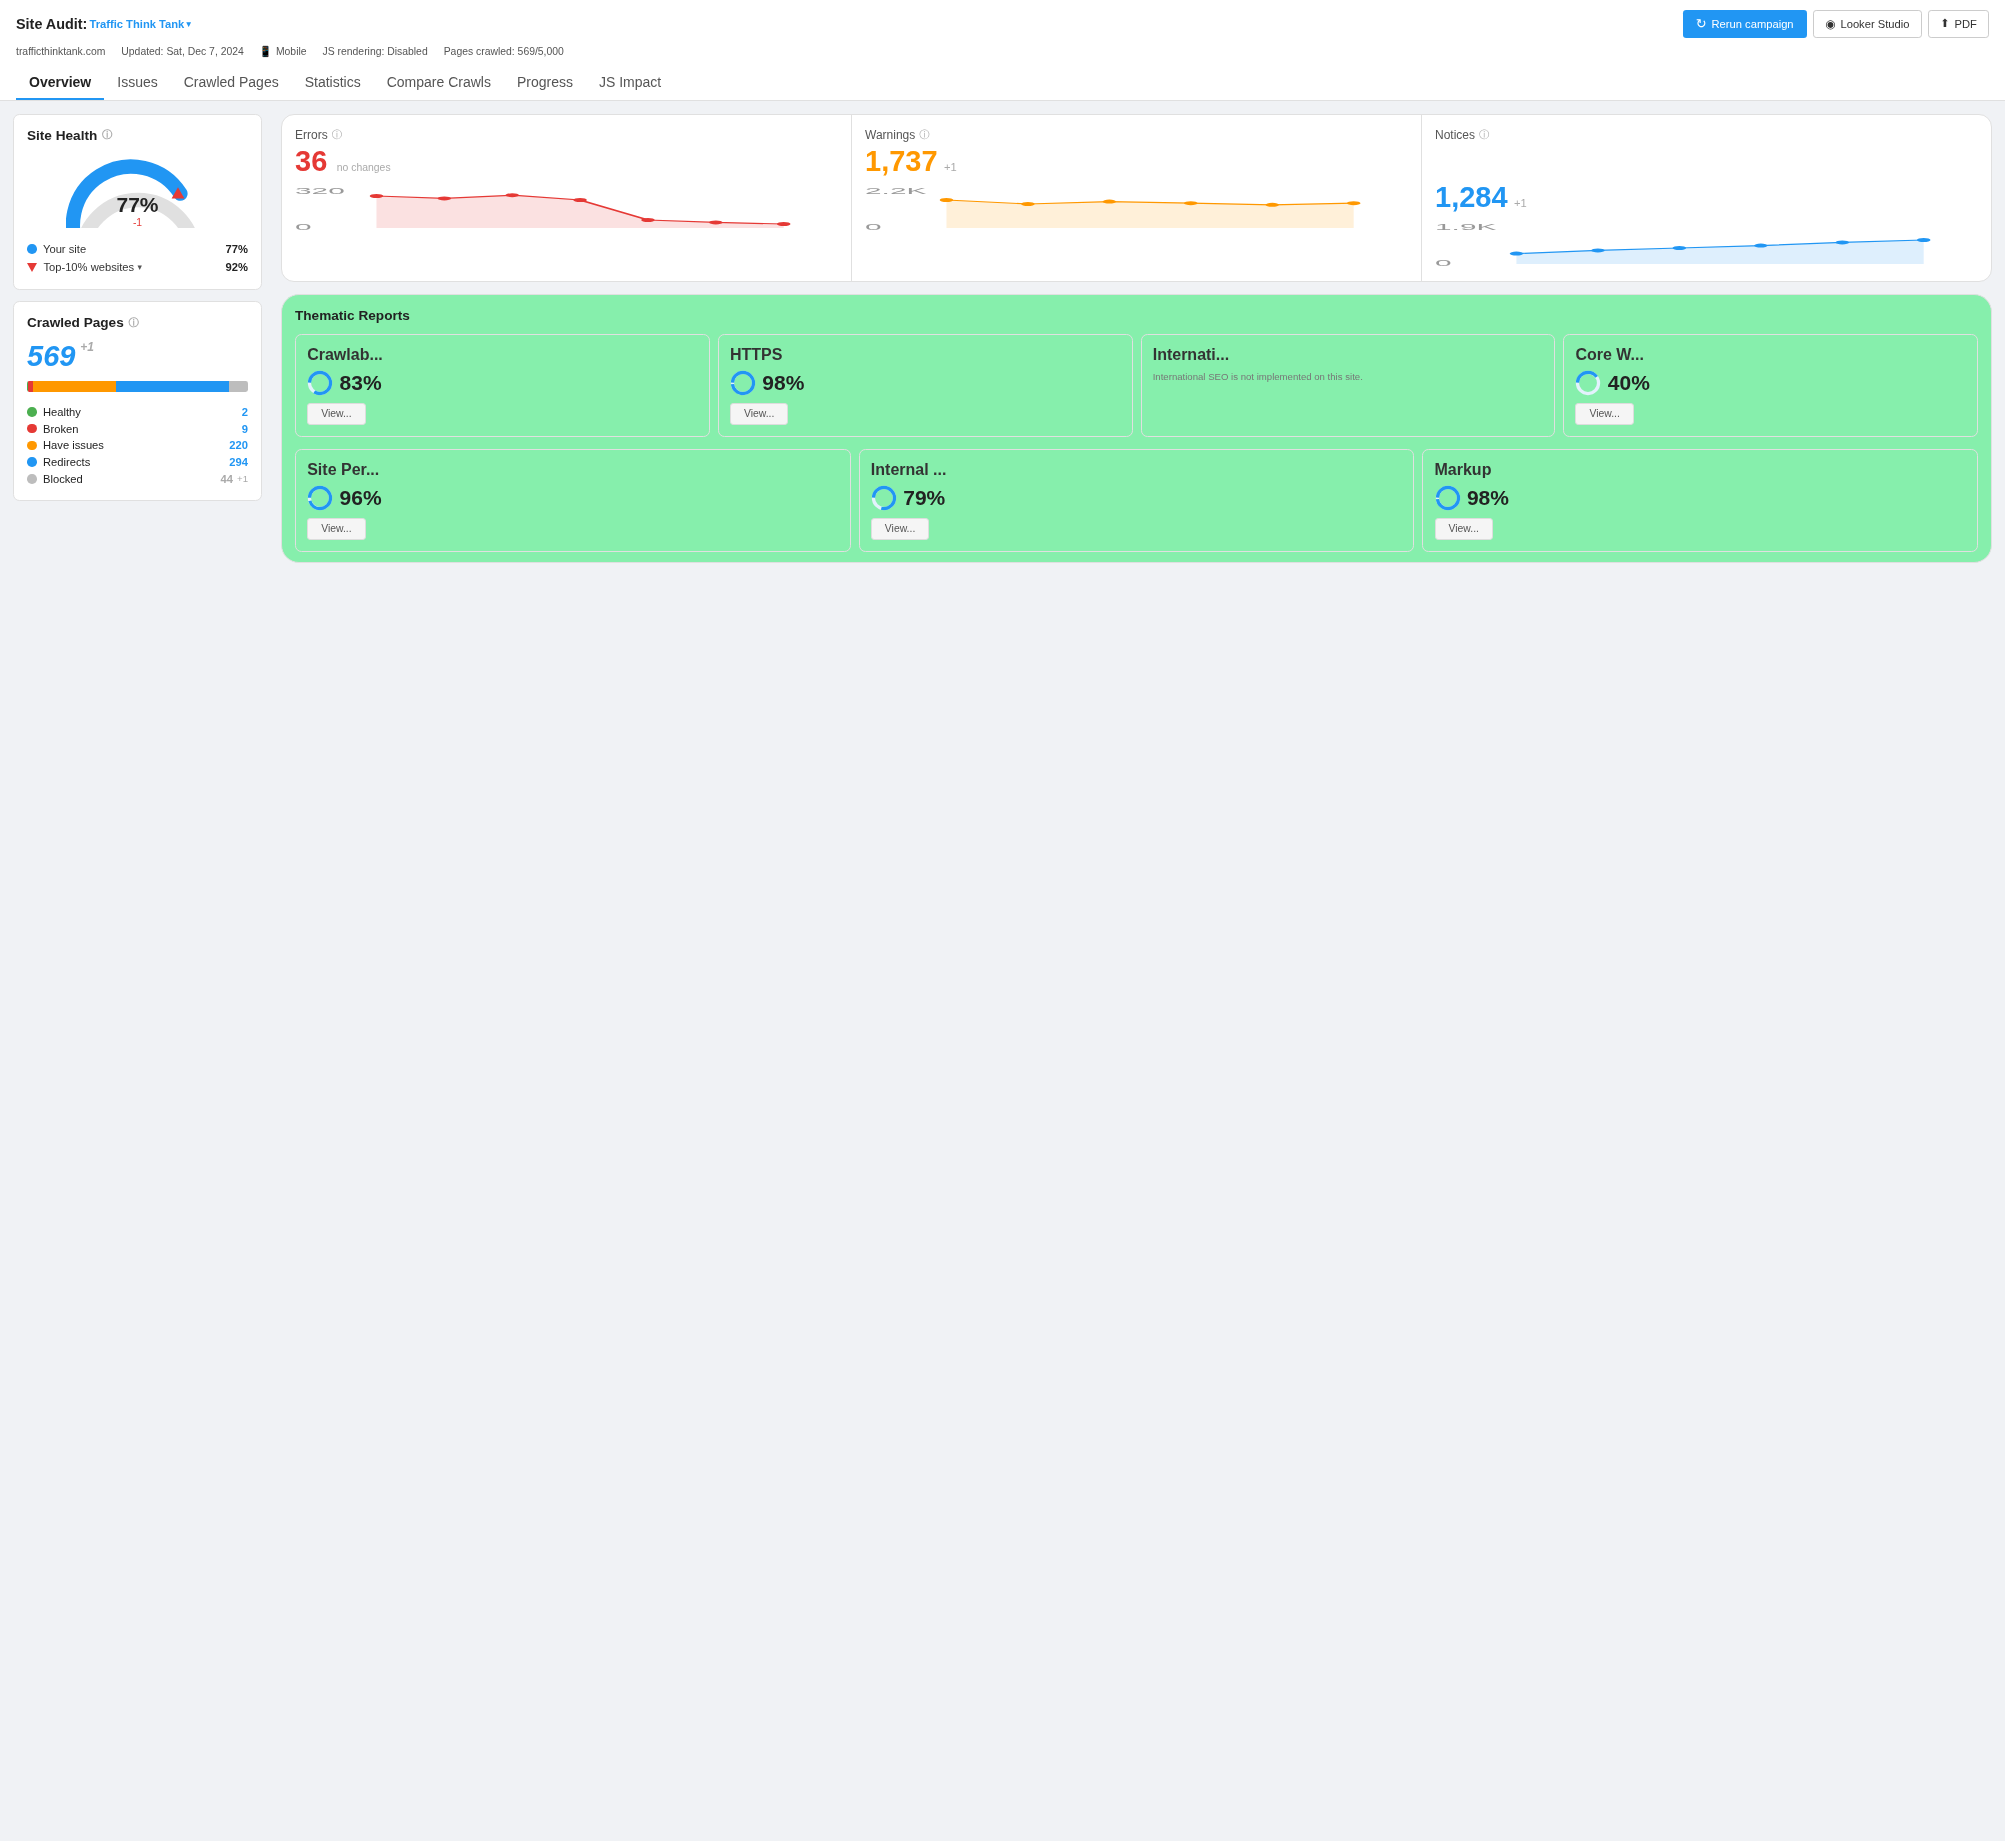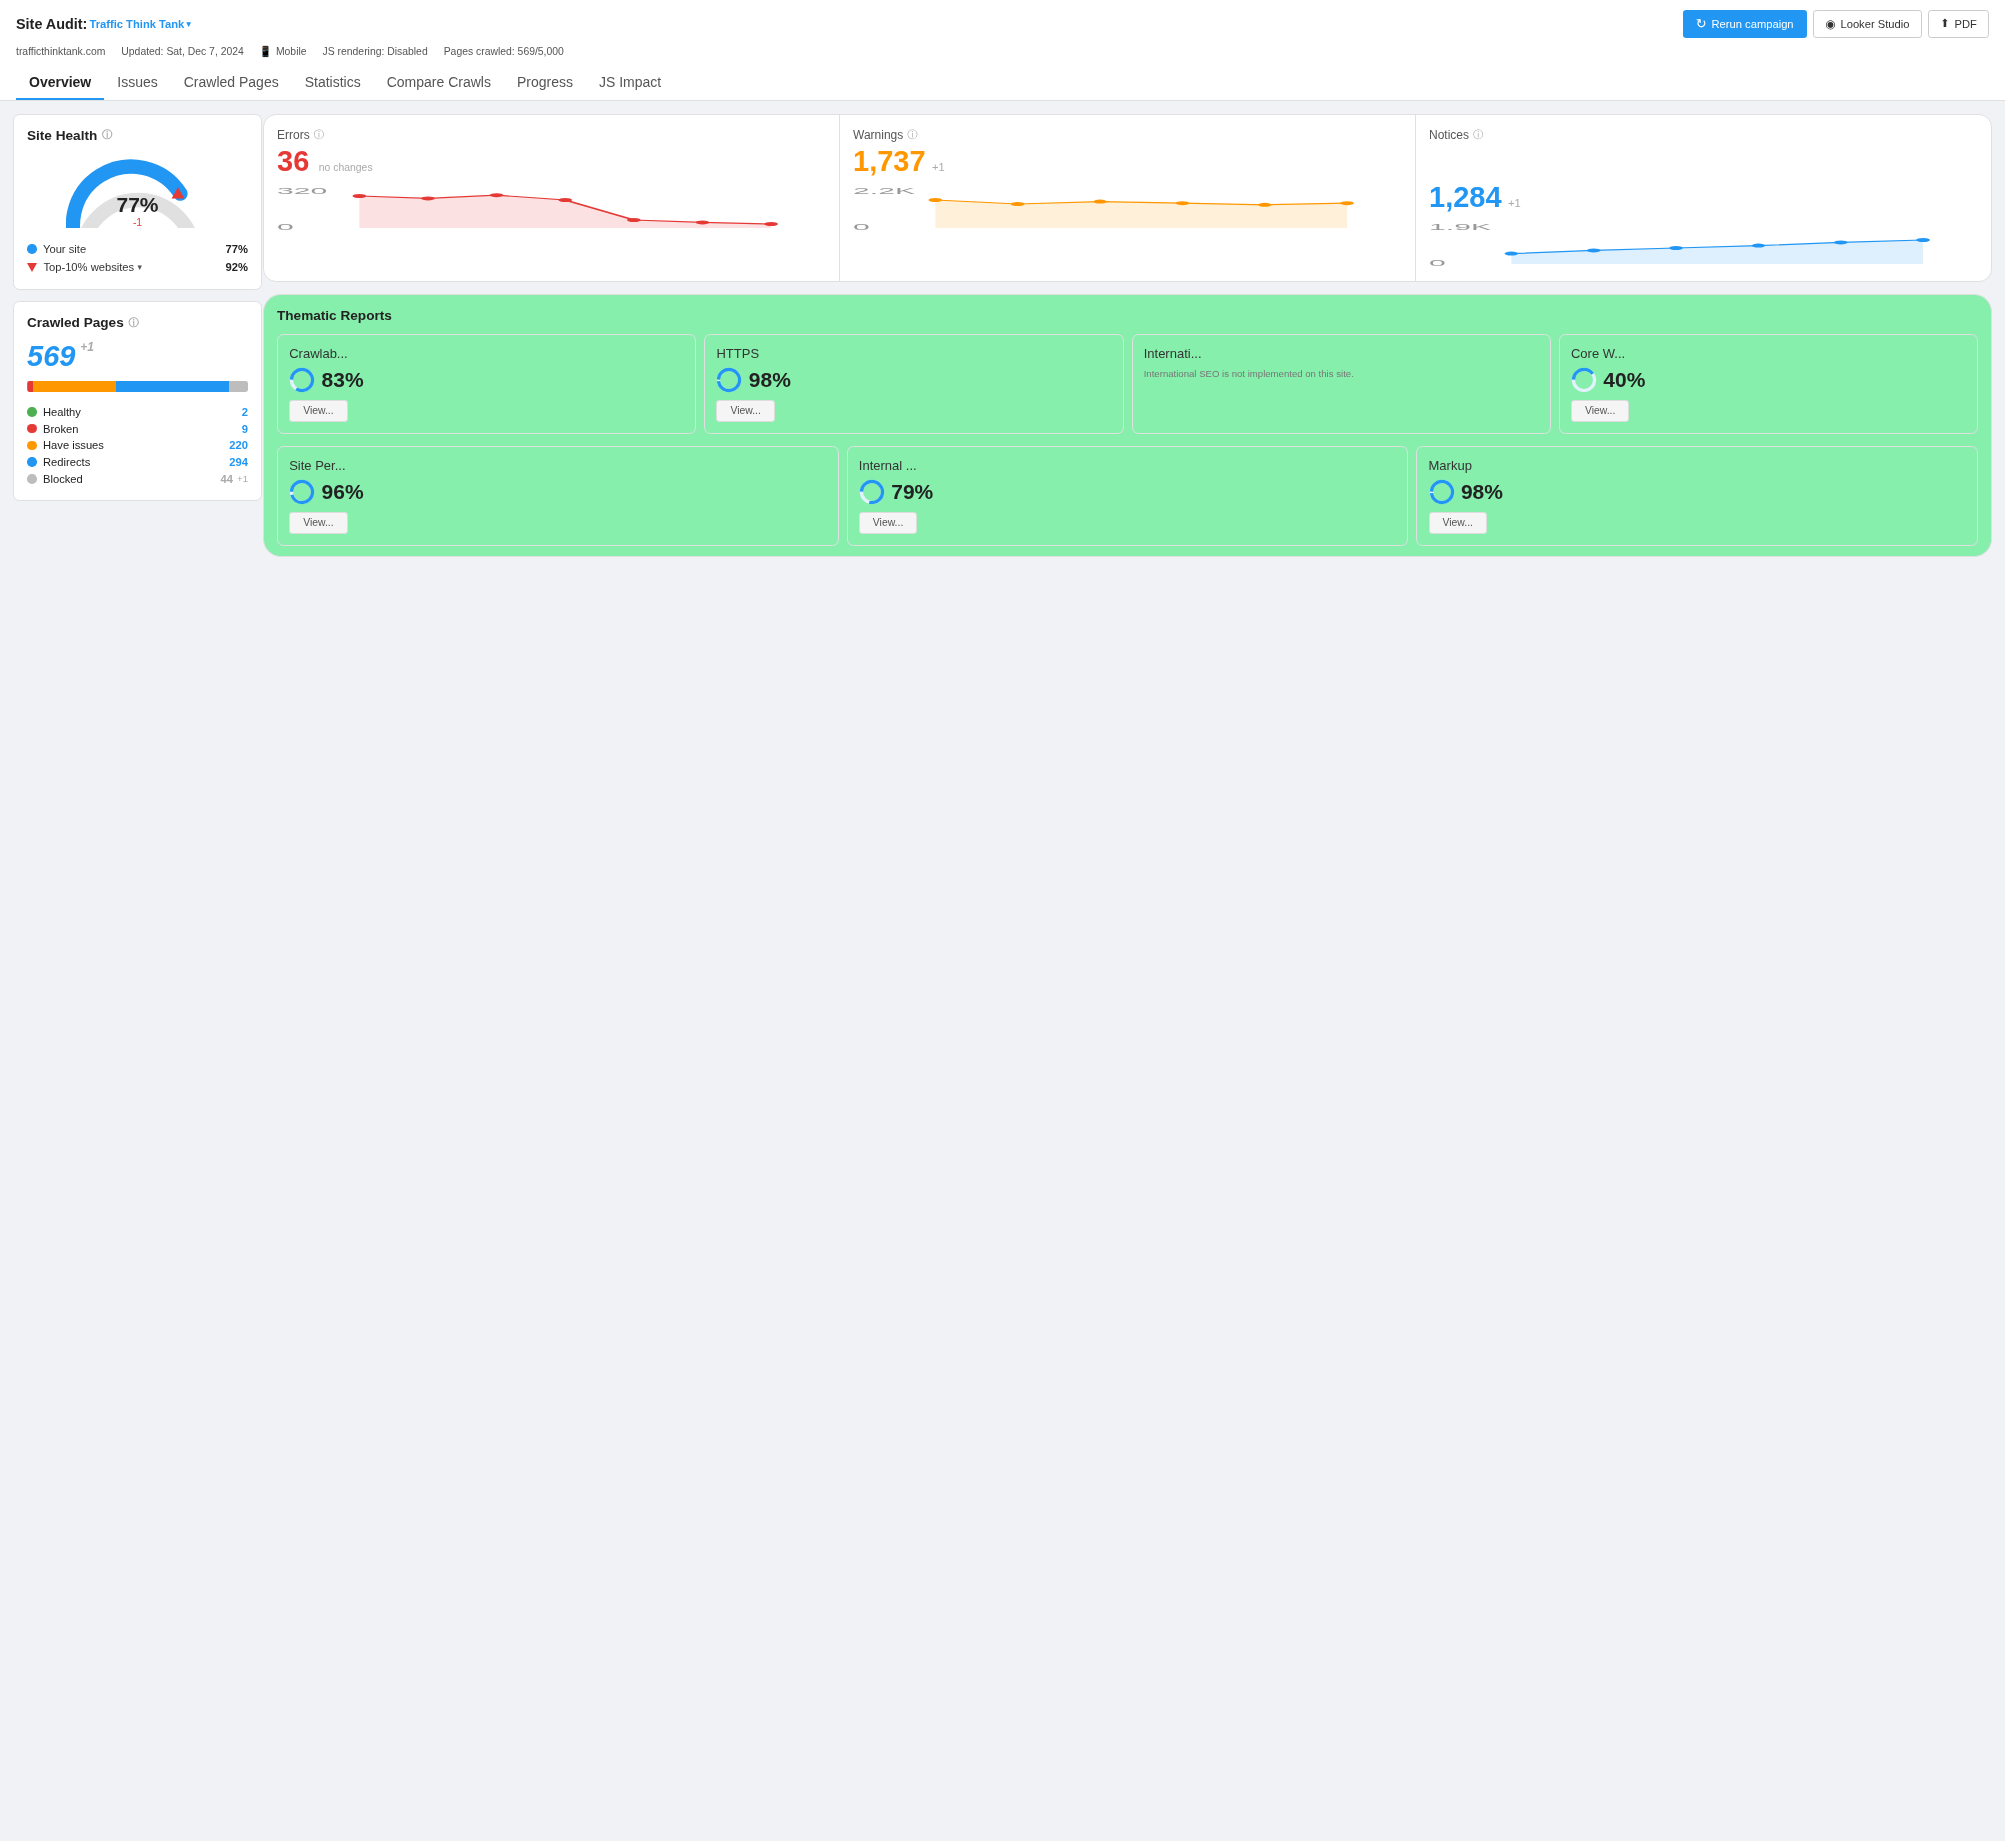--- a/index.html
+++ b/index.html
@@ -12,21 +12,21 @@
     .chevron-down { font-size: 9.6px; color: #2196f3; }
     .header-actions { display: flex; gap: 6.4px; align-items: center; }
     .btn-rerun { background: #2196f3; color: #fff; border: none; border-radius: 3.2px; padding: 6.4px 13px; font-size: 11.2px; font-weight: 500; cursor: pointer; display: flex; align-items: center; gap: 4.8px; }
     .btn-looker { background: #fff; color: #333; border: 0.8px solid #ccc; border-radius: 3.2px; padding: 6.4px 11.2px; font-size: 11.2px; cursor: pointer; display: flex; align-items: center; gap: 4.8px; }
     .btn-pdf { background: #fff; color: #333; border: 0.8px solid #ccc; border-radius: 3.2px; padding: 6.4px 11.2px; font-size: 11.2px; cursor: pointer; display: flex; align-items: center; gap: 4.8px; }
     .header-meta { display: flex; align-items: center; gap: 16px; font-size: 10.4px; color: #555; margin-bottom: 8px; }
     .nav-tabs { display: flex; gap: 0; }
     .nav-tab { padding: 8px 13px; font-size: 14px; color: #555; cursor: pointer; border-bottom: 2.4px solid transparent; white-space: nowrap; }
     .nav-tab.active { color: #222; font-weight: 600; border-bottom: 2.4px solid #2196f3; }
 
-    .main-content { padding: 13px; display: flex; gap: 1px; }
+    .main-content { padding: 13px; display: flex; gap: 19px; }
     .left-panel { width: 249px; flex-shrink: 0; display: flex; flex-direction: column; gap: 11.2px; }
     .right-panel { flex: 1; display: flex; flex-direction: column; gap: 11.2px; }
 
     .card { background: #fff; border-radius: 6.4px; border: 0.8px solid #e0e0e0; padding: 13px; }
 
     
     .site-health-title { font-size: 13.6px; font-weight: 700; display: flex; align-items: center; gap: 4.8px; margin-bottom: 9.6px; }
     .info-icon { color: #aaa; font-size: 10.4px; cursor: pointer; }
     .gauge-container { display: flex; justify-content: center; margin: 6.4px 0 3.2px; }
     .gauge-wrap { position: relative; width: 144px; height: 76px; overflow: hidden; }
@@ -75,21 +75,21 @@
     .metric-delta-plus { color: #aaa; font-size: 11.2px; }
     .metric-chart { height: 48px; margin-top: 6.4px; }
     .mini-chart-svg { width: 100%; height: 48px; }
 
     
     .thematic-title { font-size: 13.6px; font-weight: 700; padding: 13px 13px 0; }
     .thematic-card { background: #86efac; border-radius: 18px; border: 0.8px solid #e0e0e0; padding: 0 0 6px; }
     .thematic-grid { display: grid; grid-template-columns: repeat(4, 1fr); gap: 8px; padding: 11.2px 13px; }
     .thematic-grid-row2 { display: grid; grid-template-columns: repeat(3, 1fr); gap: 8px; padding: 0 13px 3.2px; }
     .report-card { border: 0.8px solid #e0e0e0; border-radius: 6.4px; padding: 11.2px; display: flex; flex-direction: column; align-items: flex-start; gap: 6.4px; }
-    .report-name { font-size: 13px; color: #333; font-weight: 400; }
+    .report-name { font-size: 16px; color: #333; font-weight: 700; }
     .report-score { display: flex; align-items: center; gap: 6.4px; font-size: 21px; font-weight: 700; color: #222; }
     .report-note { font-size: 9.6px; color: #777; line-height: 1.4; }
     .btn-view { background: #f5f5f5; border: 0.8px solid #ddd; border-radius: 3.2px; padding: 4.8px 13px; font-size: 10.4px; color: #555; cursor: pointer; }
 
     
     .ring-svg { width: 26px; height: 26px; }
   </style>
 </head>
 <body>
 

